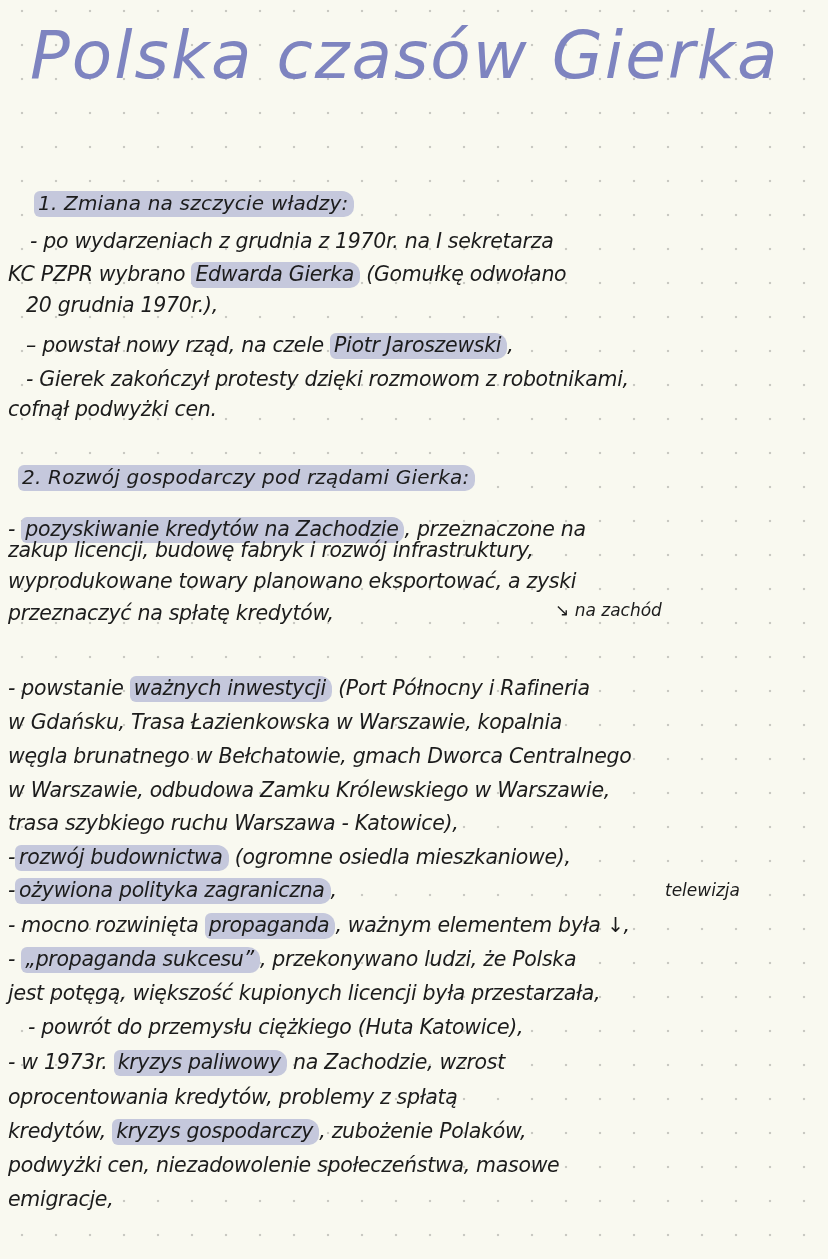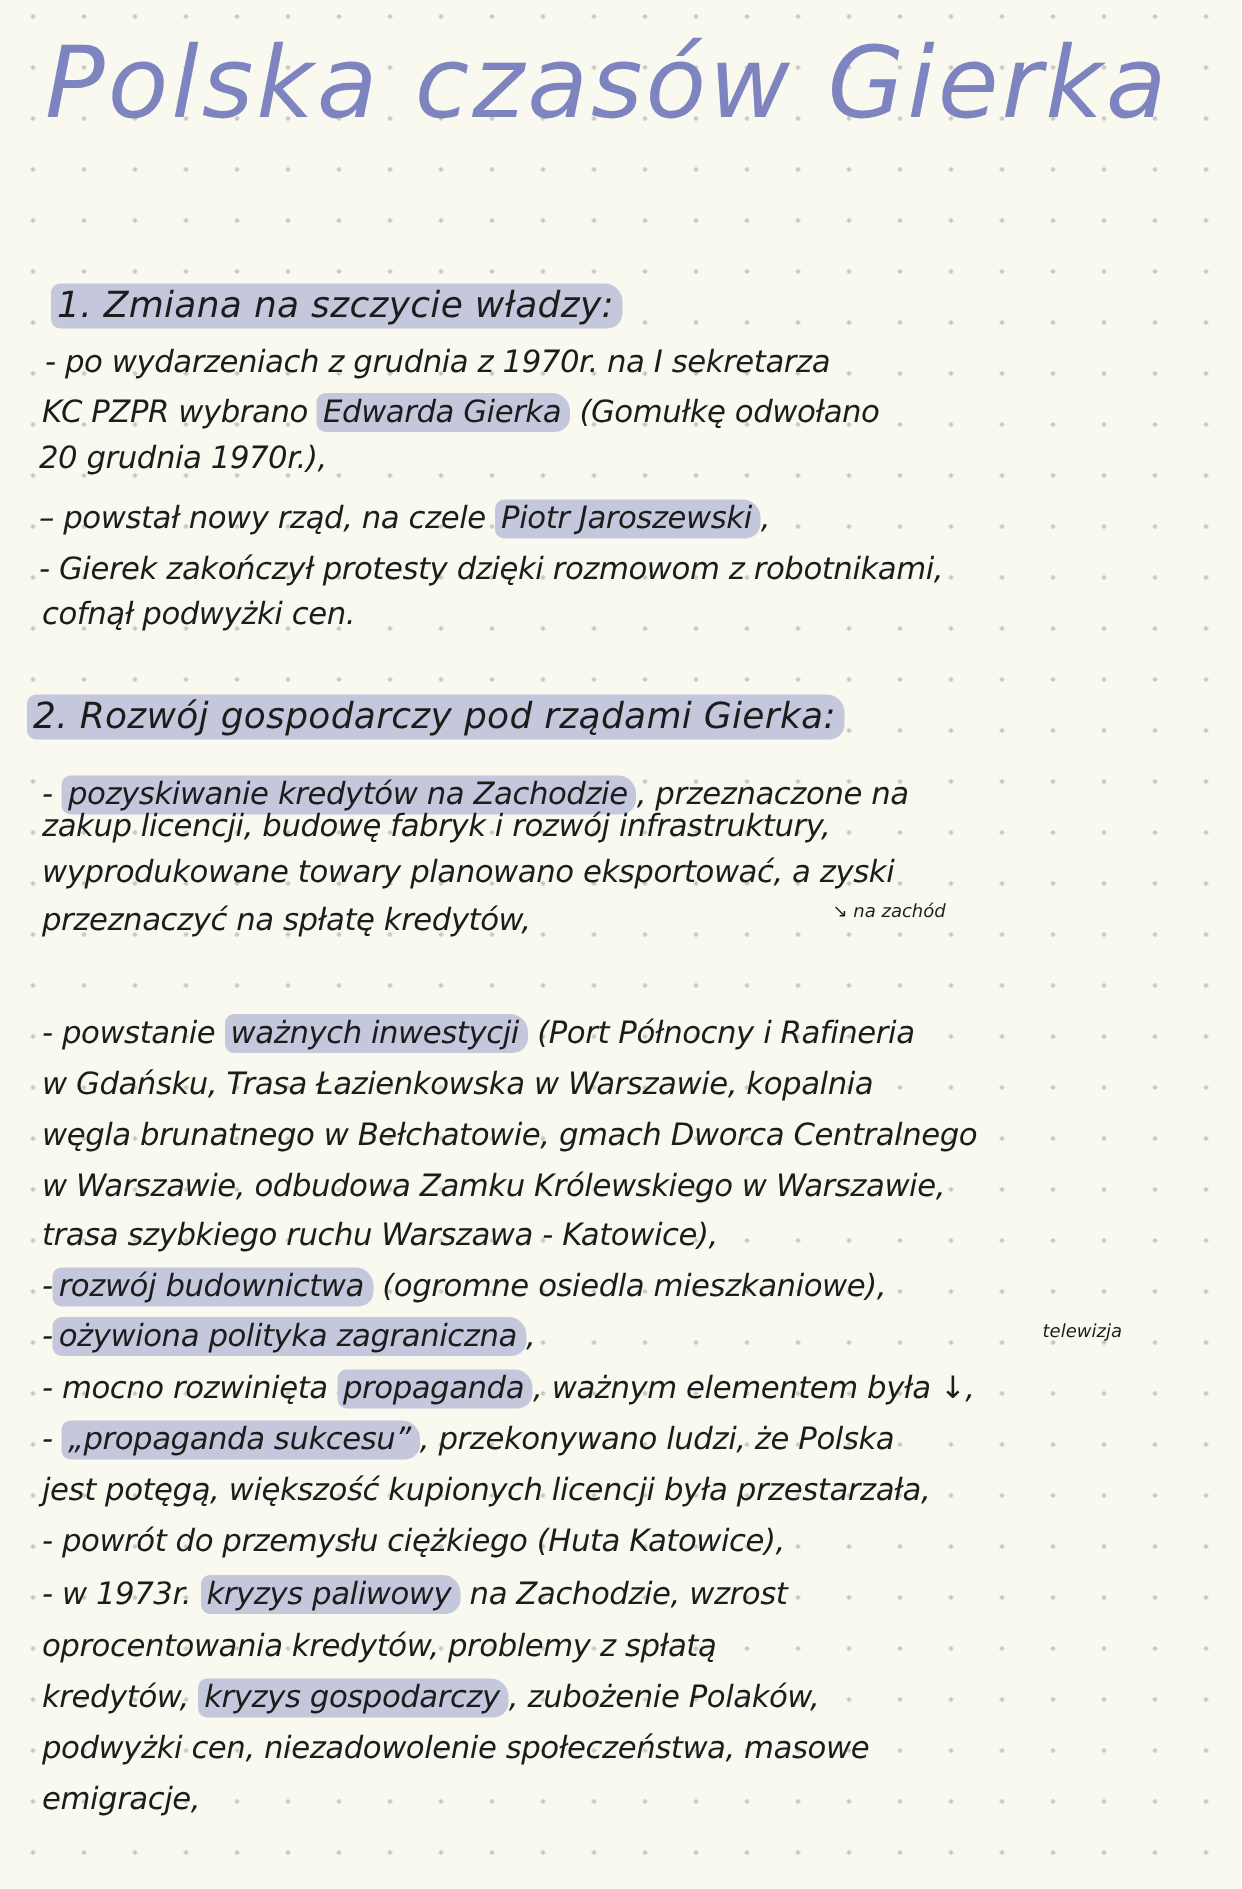--- a/index.html
+++ b/index.html
@@ -32,43 +32,43 @@
       font-size: 66px;
       font-weight: normal;
       color: #7e84c0;
       letter-spacing: 2px;
       font-style: italic;
       white-space: nowrap;
       line-height: 1.1;
     }
     .line {
       position: absolute;
-      left: 28px;
+      left: 8px;
       white-space: nowrap;
       font-family: "DejaVu Sans", sans-serif;
       font-style: italic;
       font-size: 20.5px;
       line-height: 30px;
       color: #1c1c1c;
       letter-spacing: -0.3px;
     }
     .line.heading {
-      font-size: 24px;
+      font-size: 20px;
       letter-spacing: 0.2px;
     }
     .hl {
       background: #c5c8dc;
       border-radius: 6px 12px 10px 6px;
       padding: 0 6px 2px 4px;
     }
     .note {
       position: absolute;
       font-family: "DejaVu Sans", sans-serif;
       font-style: italic;
-      font-size: 12px;
+      font-size: 17px;
       color: #1c1c1c;
       white-space: nowrap;
     }
     .arrow {
       display: inline-block;
       font-style: normal;
     }
   </style>
 </head>
 <body>
@@ -93,21 +93,21 @@
   <div class="line" style="top:566px;"><span>wyprodukowane towary planowano eksportować, a zyski</span></div>
   <div class="line" style="top:598px;"><span>przeznaczyć na spłatę kredytów,</span></div>
   <div class="note" style="top:600px;left:555px;"><span class="arrow">↘</span> <span>na zachód</span></div>
   <div class="line" style="top:673px;"><span>- powstanie </span><span class="hl">ważnych inwestycji</span><span> (Port Północny i Rafineria</span></div>
   <div class="line" style="top:707px;"><span>w Gdańsku, Trasa Łazienkowska w Warszawie, kopalnia</span></div>
   <div class="line" style="top:741px;"><span>węgla brunatnego w Bełchatowie, gmach Dworca Centralnego</span></div>
   <div class="line" style="top:775px;"><span>w Warszawie, odbudowa Zamku Królewskiego w Warszawie,</span></div>
   <div class="line" style="top:842px;"><span>-</span><span class="hl">rozwój budownictwa</span><span> (ogromne osiedla mieszkaniowe),</span></div>
   <div class="line" style="top:808px;"><span>trasa szybkiego ruchu Warszawa - Katowice),</span></div>
   <div class="line" style="top:875px;"><span>-</span><span class="hl">ożywiona polityka zagraniczna</span><span>,</span></div>
-  <div class="note" style="top:880px;left:695px;">telewizja</div>
+  <div class="note" style="top:880px;left:665px;">telewizja</div>
   <div class="line" style="top:910px;"><span>- mocno rozwinięta </span><span class="hl">propaganda</span><span>, ważnym elementem była ↓,</span></div>
   <div class="line" style="top:944px;"><span>- </span><span class="hl">„propaganda sukcesu”</span><span>, przekonywano ludzi, że Polska</span></div>
   <div class="line" style="top:978px;"><span>jest potęgą, większość kupionych licencji była przestarzała,</span></div>
   <div class="line" style="top:1012px;left:28px;"><span>- powrót do przemysłu ciężkiego (Huta Katowice),</span></div>
   <div class="line" style="top:1047px;"><span>- w 1973r. </span><span class="hl">kryzys paliwowy</span><span> na Zachodzie, wzrost</span></div>
   <div class="line" style="top:1082px;"><span>oprocentowania kredytów, problemy z spłatą</span></div>
   <div class="line" style="top:1116px;"><span>kredytów, </span><span class="hl">kryzys gospodarczy</span><span>, zubożenie Polaków,</span></div>
   <div class="line" style="top:1150px;"><span>podwyżki cen, niezadowolenie społeczeństwa, masowe</span></div>
   <div class="line" style="top:1184px;"><span>emigracje,</span></div>
 

